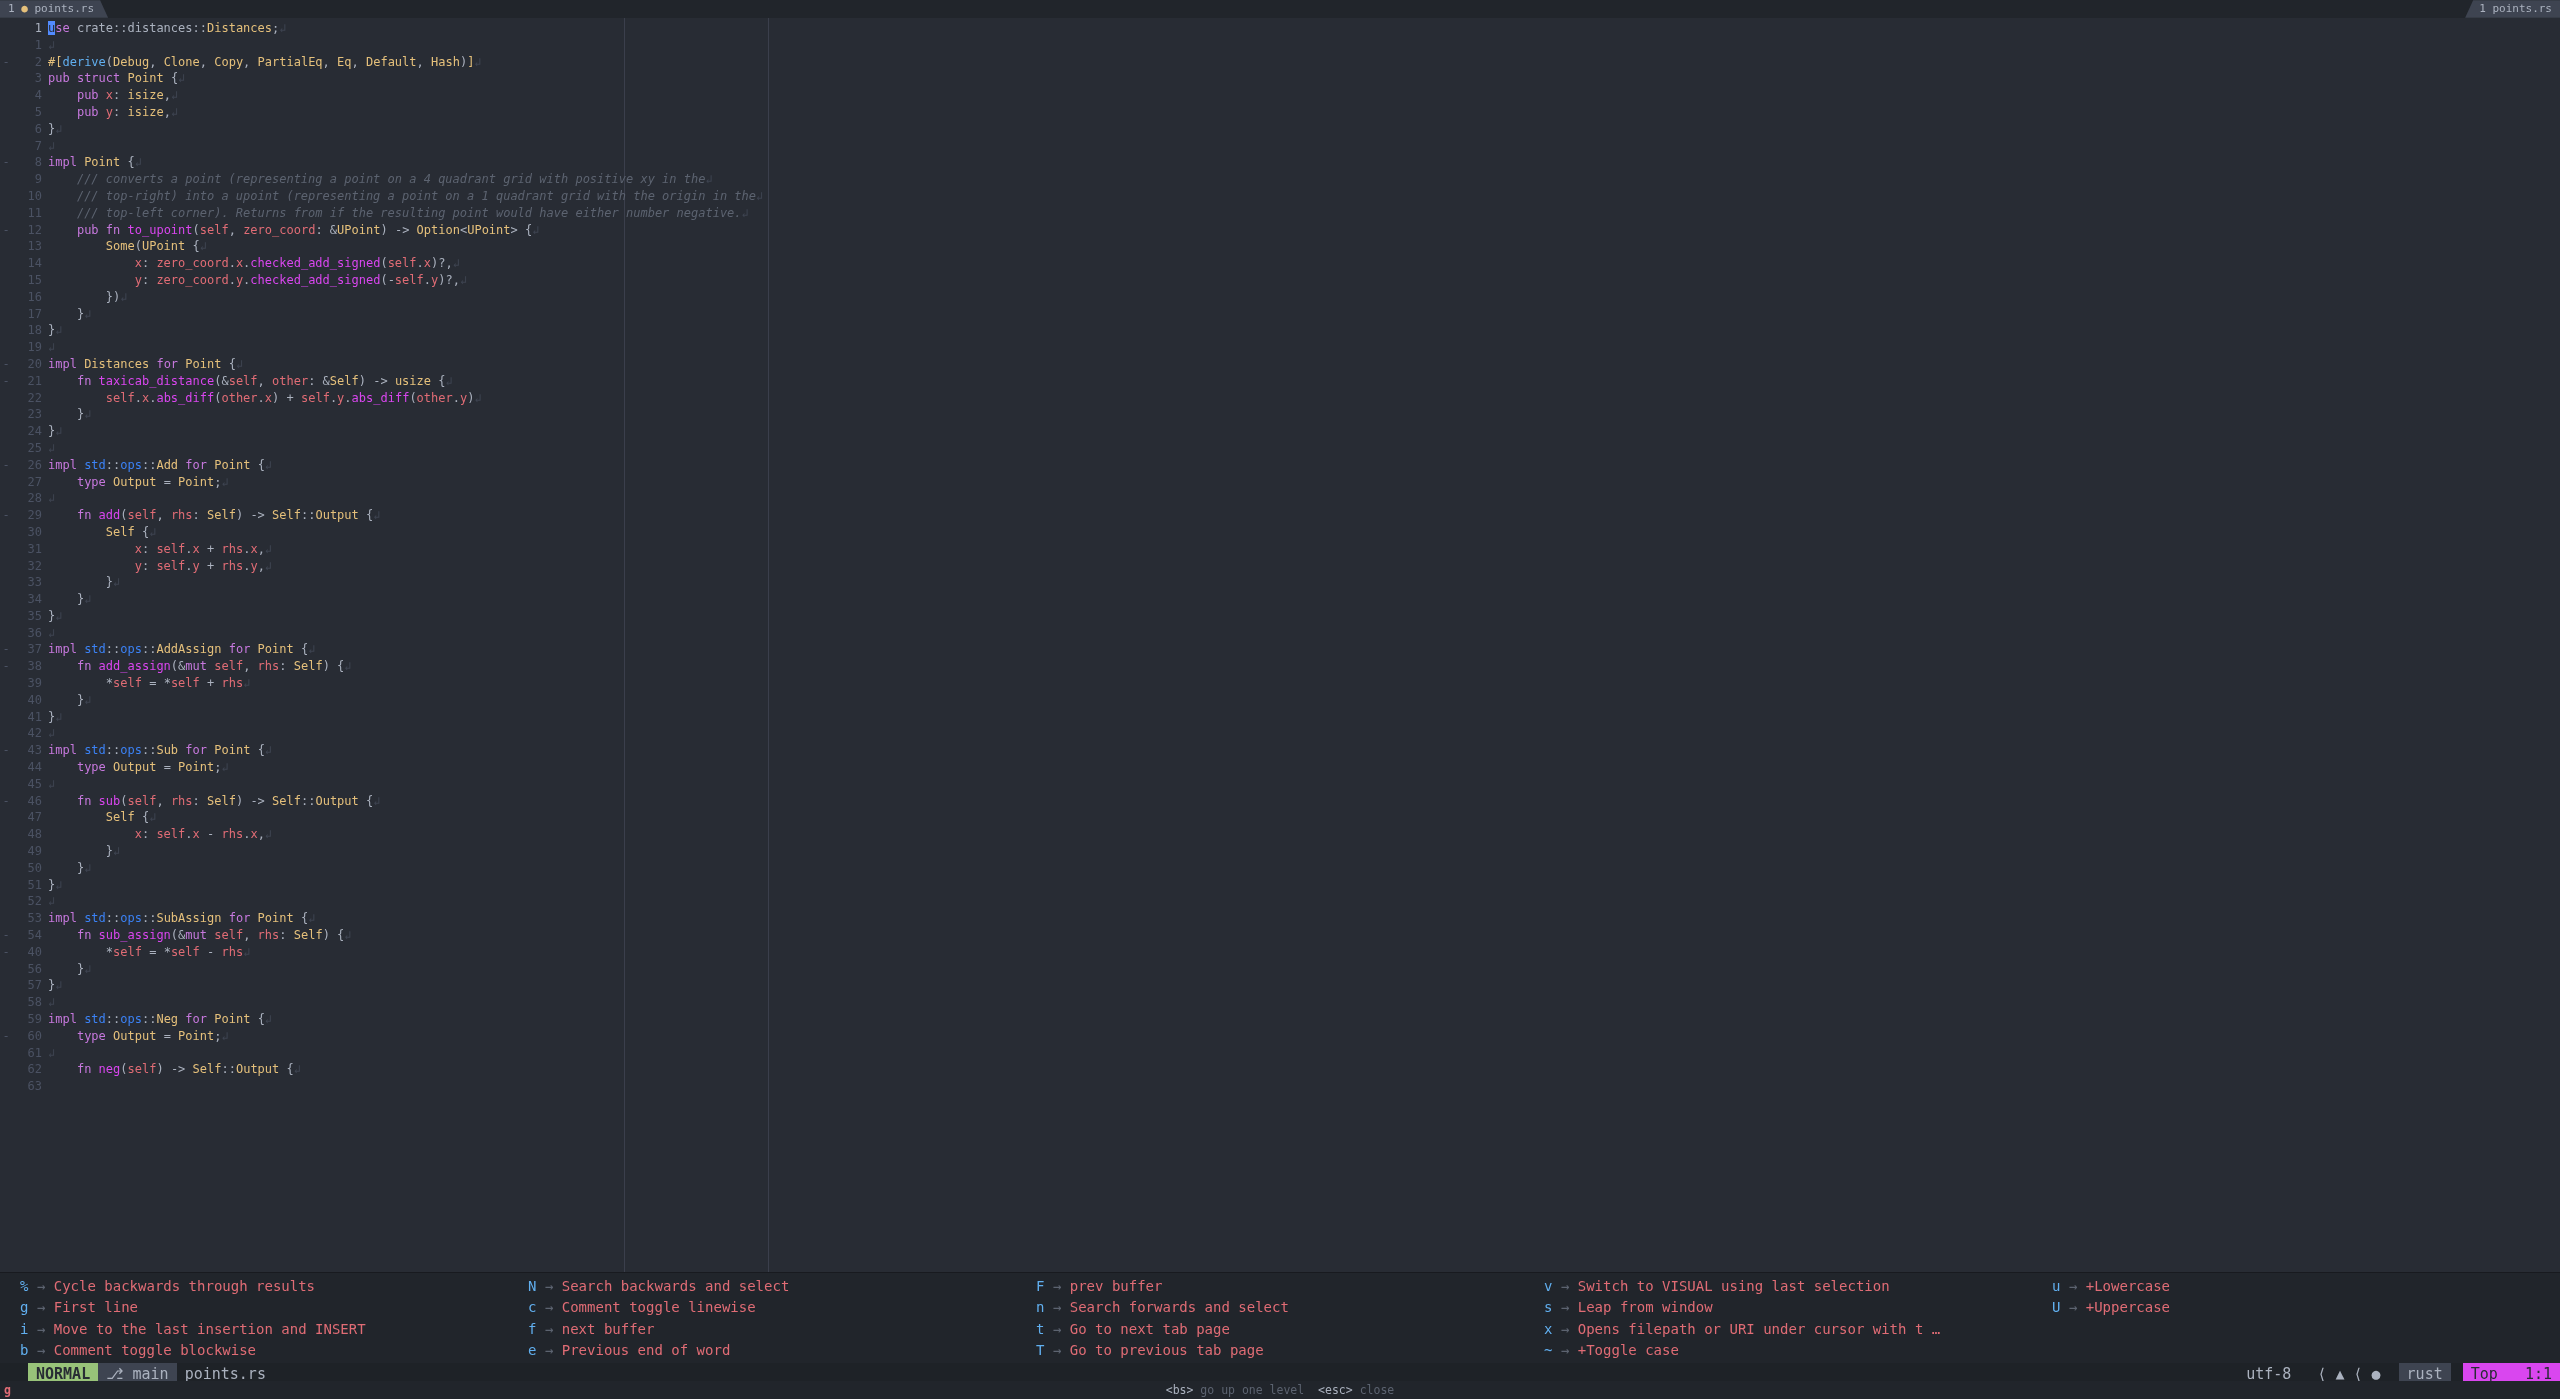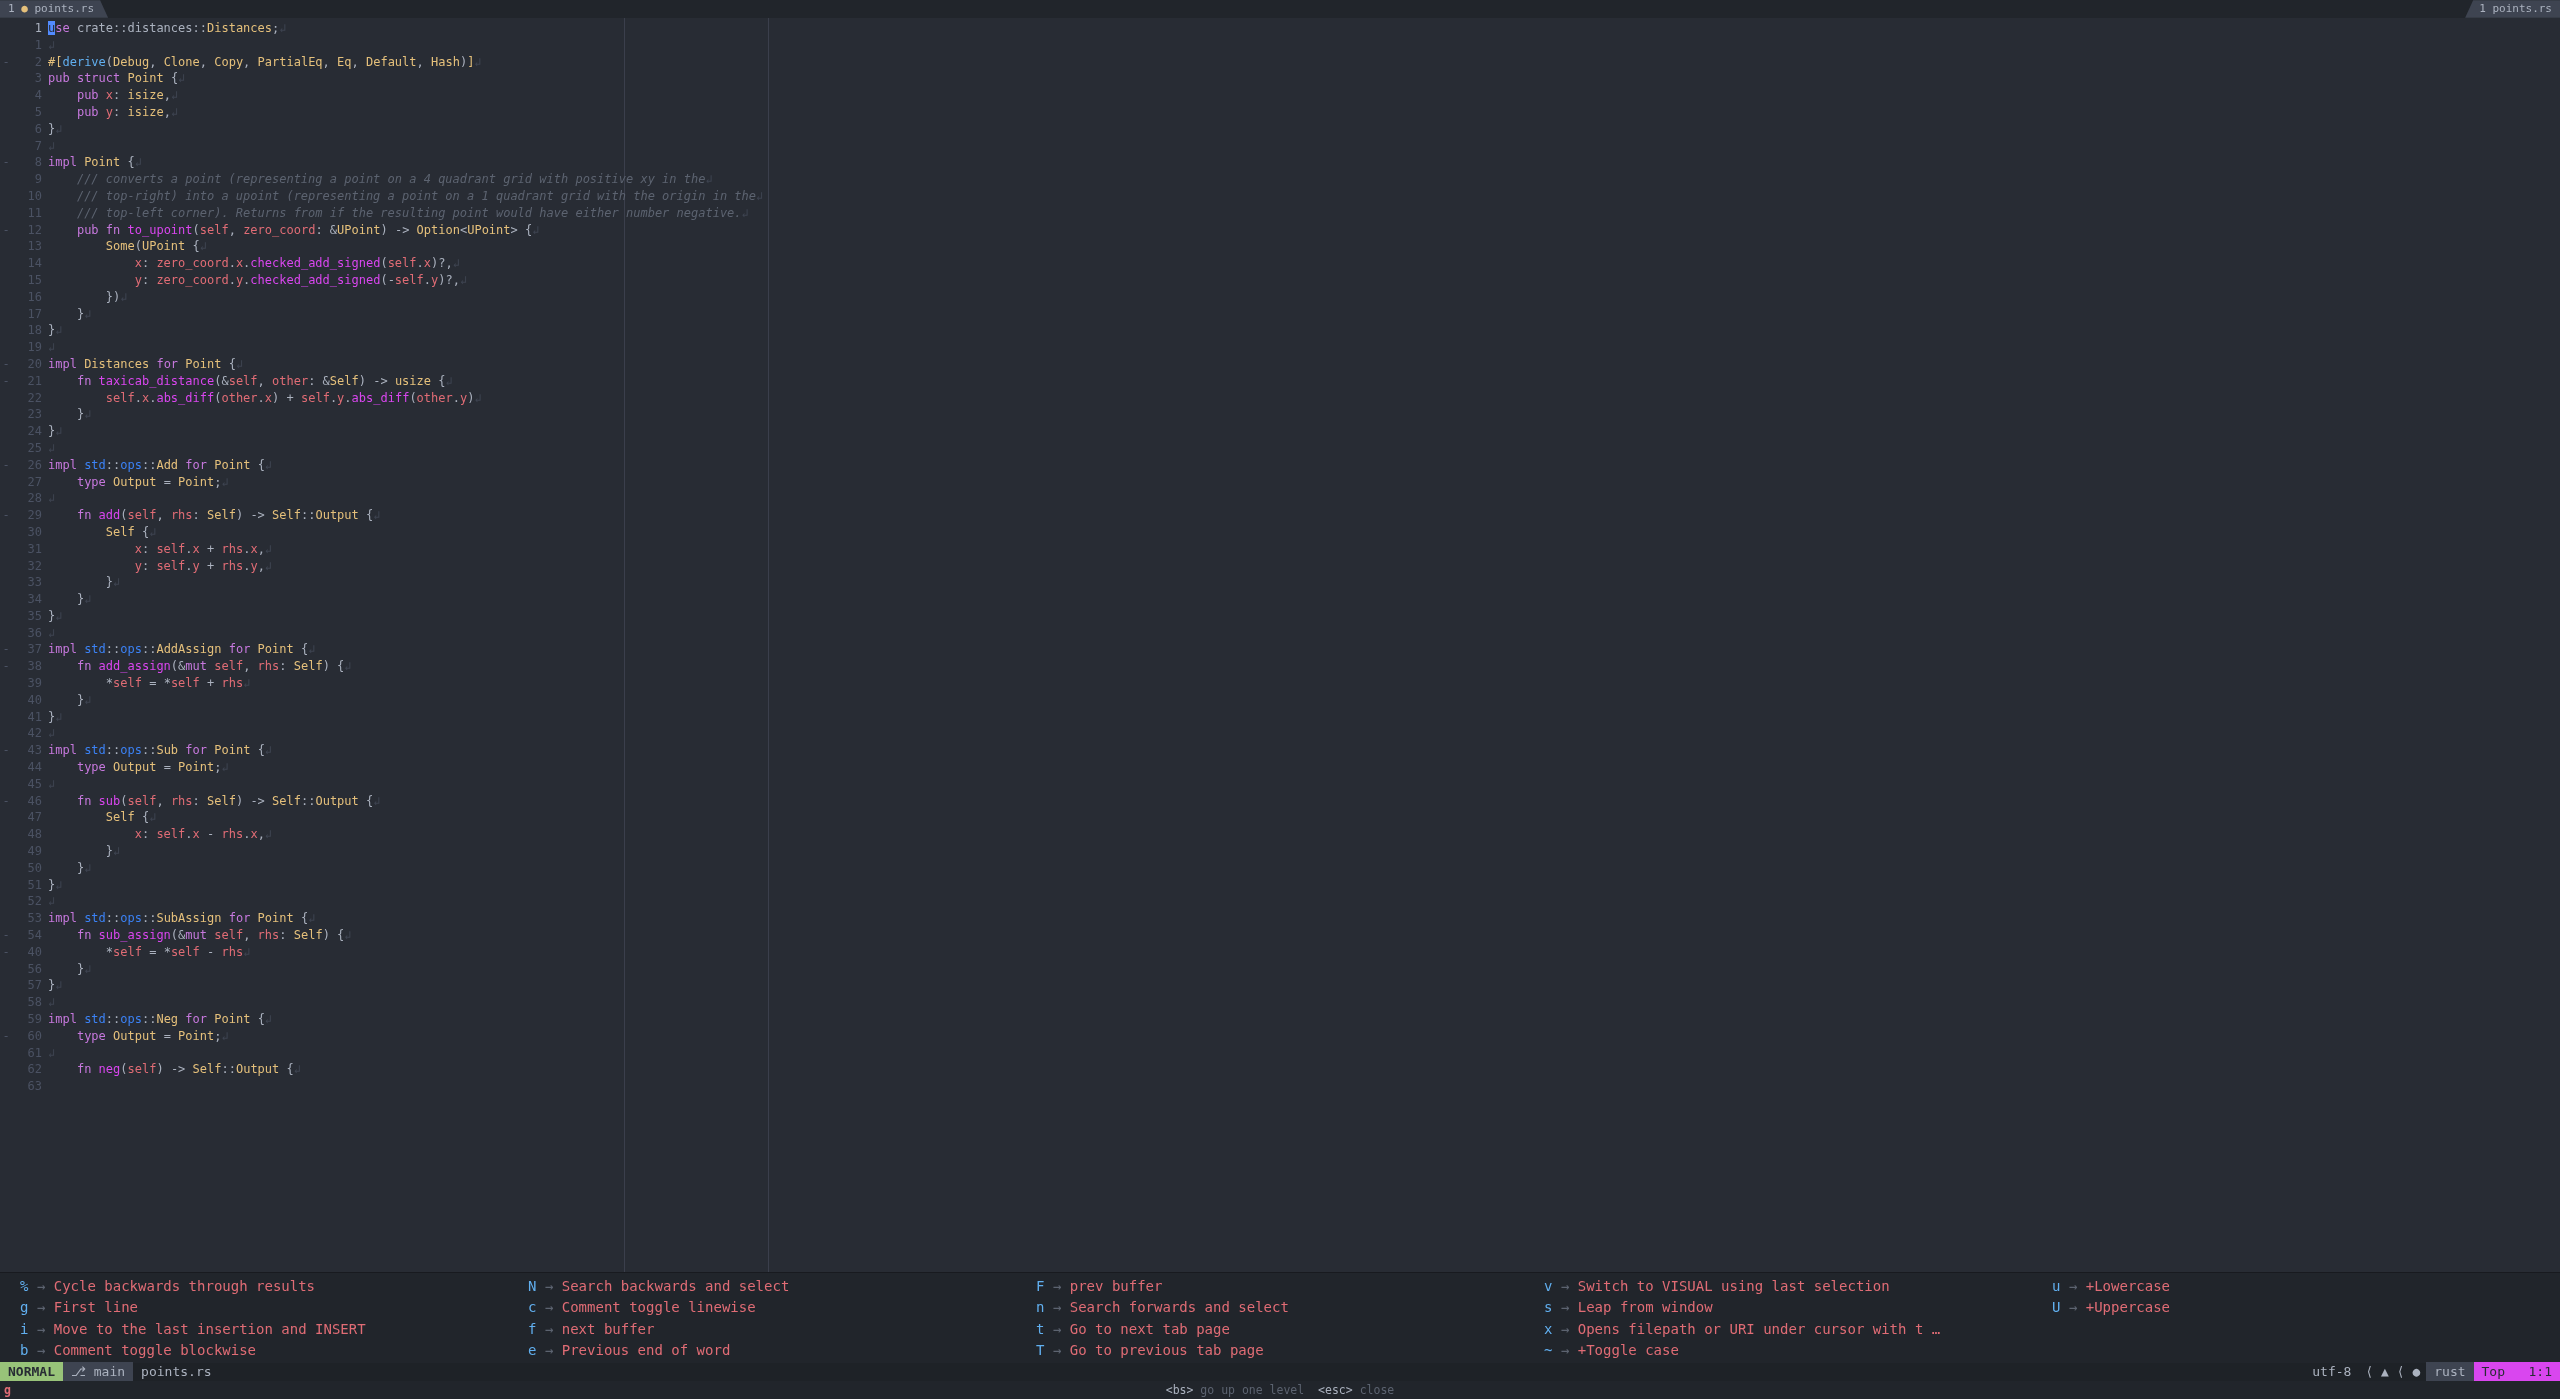--- a/index.html
+++ b/index.html
@@ -98,43 +98,44 @@
 }
 .help-item { white-space: nowrap; }
 .help-key { color: #61afef; }
 .help-arr { color: #5c6370; }
 .help-desc { color: #e06c75; }
 
 .status-bar {
   background: #1e2227;
   height: 18px;
   display: flex;
-  align-items: center;
-  font-size: 13px;
+  align-items: flex-start;
+  font-size: 15px;
+  padding-left: 28px;
 }
 .mode-block {
   background: #98c379;
   color: #282c34;
   padding: 1px 8px;
   font-weight: bold;
 }
 .branch-block {
   background: #3e4451;
   color: #abb2bf;
   padding: 1px 8px;
 }
 .file-block {
   color: #abb2bf;
   padding: 1px 8px;
 }
 .status-right {
   margin-left: auto;
   display: flex;
   align-items: center;
-  gap: 0;
+  gap: 12px;
 }
 .enc-block { color: #abb2bf; padding: 1px 8px; }
 .diag-block { color: #abb2bf; padding: 1px 6px; }
 .lang-block { background: #3e4451; color: #abb2bf; padding: 1px 8px; }
 .pos-block { background: #d946ef; color: #282c34; padding: 1px 8px; }
 
 .cmd-bar {
   background: #21252b;
   height: 18px;
   display: flex;

